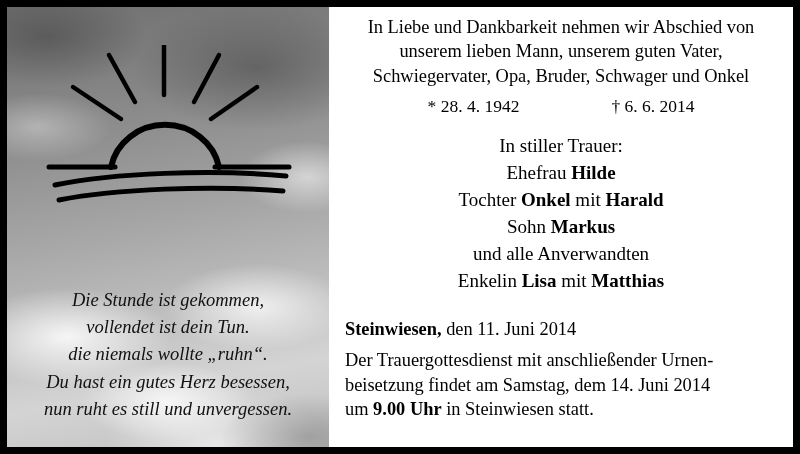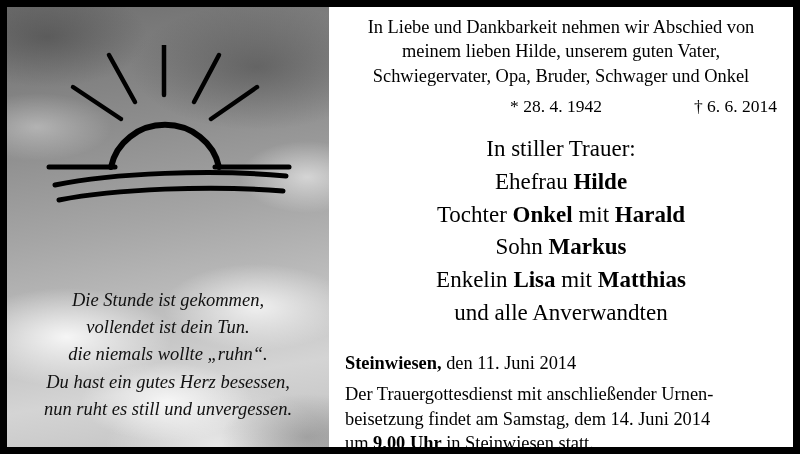--- a/index.html
+++ b/index.html
@@ -95,30 +95,30 @@
   .name {
     text-align: center;
     font-weight: bold;
     font-size: 42px;
     letter-spacing: 0.5px;
     margin-top: 12px;
     color: #000000;
   }
   .dates {
     display: flex;
-    justify-content: flex-end;
+    justify-content: center;
     gap: 92px;
     font-size: 17.5px;
     margin-top: 8px;
     color: #000000;
   }
   .mourners {
     margin-top: 16px;
     text-align: center;
-    font-size: 23px;
+    font-size: 19px;
     line-height: 1.42;
     color: #000000;
   }
   .mourners b { font-weight: bold; }
   .place-line {
     margin-top: 24px;
     font-size: 18.4px;
     color: #000000;
   }
   .place-line b { font-weight: bold; }
@@ -166,21 +166,21 @@
         <div>die niemals wollte „ruhn“.</div>
         <div>Du hast ein gutes Herz besessen,</div>
         <div>nun ruht es still und unvergessen.</div>
       </div>
     </div>
 
     <div class="right-panel">
 
       <div class="intro">
         <div>In Liebe und Dankbarkeit nehmen wir Abschied von</div>
-        <div>meinem lieben Hilde, unserem guten Vater,</div>
+        <div>unserem lieben Mann, unserem guten Vater,</div>
         <div>Schwiegervater, Opa, Bruder, Schwager und Onkel</div>
       </div>
 
 
       <div class="dates">
         <span>* 28. 4. 1942</span>
         <span>† 6. 6. 2014</span>
       </div>
 
       <div class="mourners">
@@ -188,25 +188,25 @@
 
         <div>
           <span>Ehefrau </span><b>Hilde</b>
         </div>
         <div>
           <span>Tochter </span><b>Onkel</b><span> mit </span><b>Harald</b>
         </div>
         <div>
           <span>Sohn </span><b>Markus</b>
         </div>
+        <div>und alle Anverwandten</div>
+
         <div>
           <span>Enkelin </span><b>Lisa</b><span> mit </span><b>Matthias</b>
         </div>
-
-        <div>und alle Anverwandten</div>
       </div>
 
       <div class="place-line">
         <b>Steinwiesen,</b><span> den 11. Juni 2014</span>
       </div>
 
       <div class="service">
         <div>Der Trauergottesdienst mit anschließender Urnen-</div>
         <div>beisetzung findet am Samstag, dem 14. Juni 2014</div>
         <div><span>um </span><b>9.00 Uhr</b><span> in Steinwiesen statt.</span></div>

